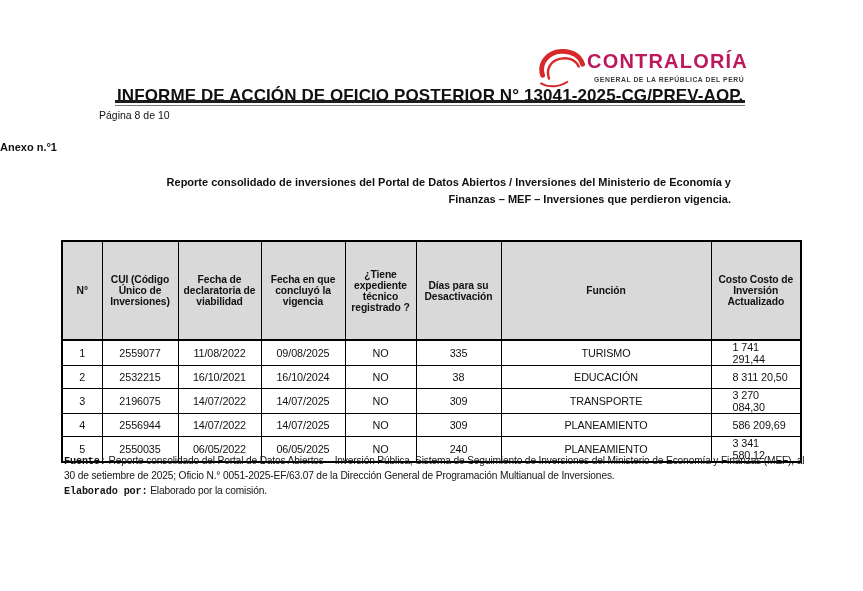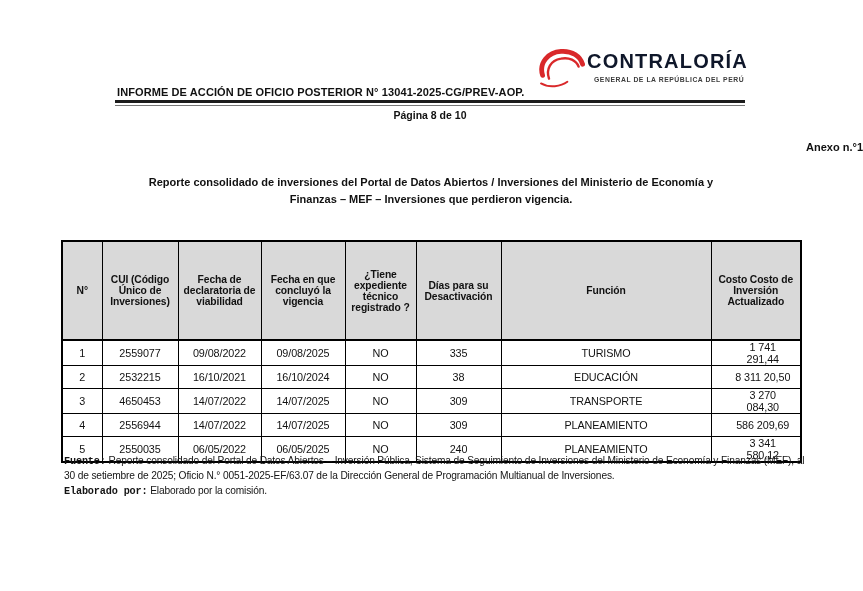--- a/index.html
+++ b/index.html
@@ -11,41 +11,41 @@
     font-family: "Liberation Sans", sans-serif;
     color: #111111;
     overflow: hidden;
   }
 
   
   .report-title {
     position: absolute;
     left: 117px;
     top: 86px;
-    font-size: 11px;
+    font-size: 17px;
     font-weight: bold;
     letter-spacing: 0.1px;
     white-space: nowrap;
   }
   .logo {
     position: absolute;
     top: 44px;
     left: 537px;
     width: 210px;
     height: 52px;
   }
   .logo-icon { position: absolute; left: 0; top: 2px; }
   .logo-name {
     position: absolute;
     left: 50px;
     top: 6px;
     font-size: 20px;
     font-weight: bold;
     letter-spacing: 1.2px;
-    color: #0f172a;
+    color: #be185d;
     white-space: nowrap;
   }
   .logo-subtitle {
     position: absolute;
     left: 57px;
     top: 32px;
     font-size: 6.8px;
     font-weight: bold;
     letter-spacing: 0.55px;
     color: #3c3c3c;
@@ -55,44 +55,44 @@
     position: absolute;
     left: 115px;
     top: 100px;
     width: 630px;
     height: 2px;
     border-top: 3px solid #1c1c1c;
     border-bottom: 1px solid #777777;
   }
   .page-number {
     position: absolute;
-    left: 115px;
+    left: 99px;
     top: 109px;
     width: 630px;
-    text-align: center;
+    text-align: left;
     font-size: 10.5px;
-    font-weight: bold;
+    font-weight: normal;
   }
 
   
   .annex-title {
     position: absolute;
     left: 0;
     top: 141px;
     width: 863px;
-    text-align: right;
+    text-align: left;
     font-size: 11px;
     font-weight: bold;
   }
   .report-subtitle {
     position: absolute;
     left: 131px;
     top: 174px;
     width: 600px;
-    text-align: center;
+    text-align: right;
     font-size: 11px;
     font-weight: bold;
     line-height: 1.55;
   }
 
   
   .table-wrap { position: absolute; left: 61px; top: 240px; }
   table.inv {
     border-collapse: collapse;
     table-layout: fixed;
@@ -115,21 +115,21 @@
     border-bottom: 2px solid #000000;
   }
   table.inv td {
     height: 22px;
     font-size: 10.8px;
     text-align: center;
     vertical-align: middle;
     padding: 0 3px;
     letter-spacing: -0.1px;
   }
-  table.inv td.col7 { text-align: center; padding-right: 7px; padding-left: 21px; }
+  table.inv td.col7 { text-align: left; padding-right: 7px; padding-left: 21px; }
 
   
   .notes {
     position: absolute;
     left: 64px;
     top: 454px;
     width: 742px;
     font-size: 10.2px;
     line-height: 1.4;
     letter-spacing: -0.15px;
@@ -184,40 +184,40 @@
             <th>¿Tiene expediente técnico registrado ?</th>
             <th>Días para su Desactivación</th>
             <th>Función</th>
             <th>Costo Costo de Inversión Actualizado</th>
           </tr>
       </thead>
       <tbody>
           <tr>
             <td class="col0">1</td>
             <td class="col1">2559077</td>
-            <td class="col2">09/08/2022</td>
+            <td class="col2">11/08/2022</td>
             <td class="col3">09/08/2025</td>
             <td class="col4">NO</td>
             <td class="col5">335</td>
             <td class="col6">TURISMO</td>
             <td class="col7">1 741 291,44</td>
           </tr>
           <tr>
             <td class="col0">2</td>
             <td class="col1">2532215</td>
             <td class="col2">16/10/2021</td>
             <td class="col3">16/10/2024</td>
             <td class="col4">NO</td>
             <td class="col5">38</td>
             <td class="col6">EDUCACIÓN</td>
             <td class="col7">8 311 20,50</td>
           </tr>
           <tr>
             <td class="col0">3</td>
-            <td class="col1">4650453</td>
+            <td class="col1">2196075</td>
             <td class="col2">14/07/2022</td>
             <td class="col3">14/07/2025</td>
             <td class="col4">NO</td>
             <td class="col5">309</td>
             <td class="col6">TRANSPORTE</td>
             <td class="col7">3 270 084,30</td>
           </tr>
           <tr>
             <td class="col0">4</td>
             <td class="col1">2556944</td>

